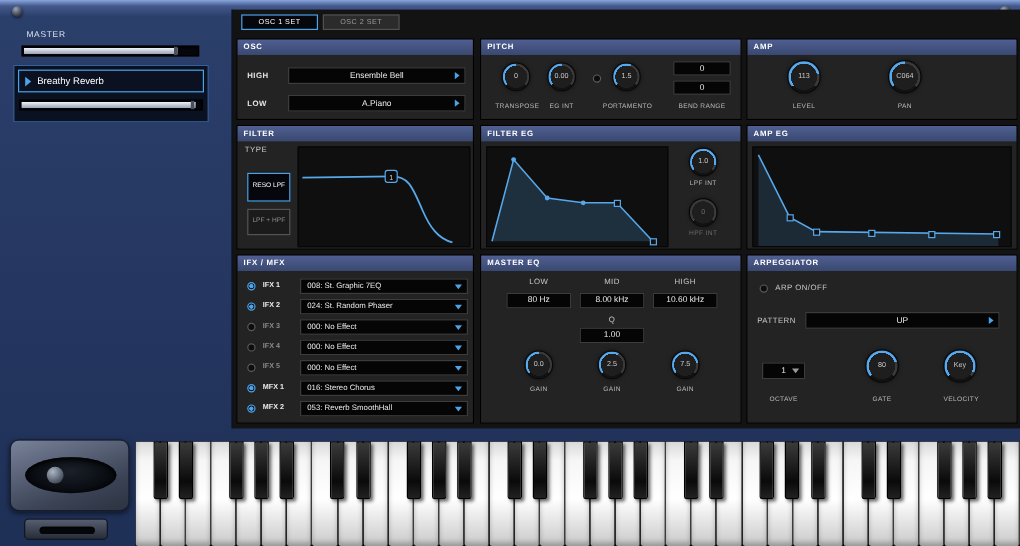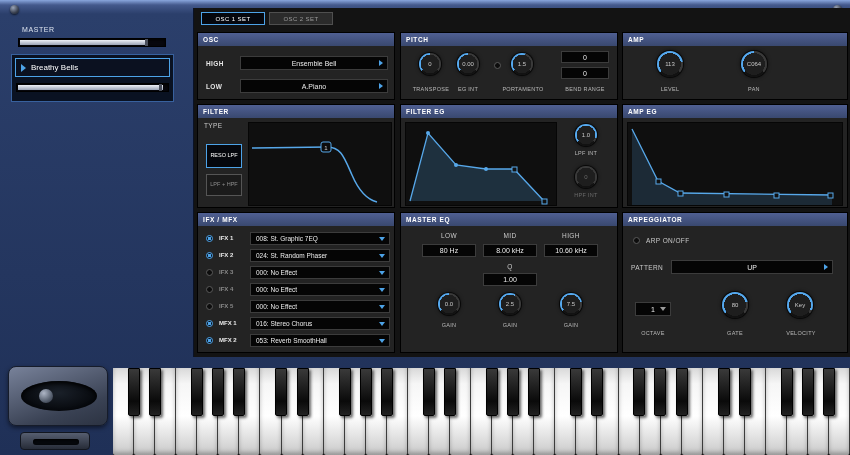--- a/index.html
+++ b/index.html
@@ -93,21 +93,21 @@
   <div class="screw" style="left:833px;top:5px;"></div>
 
   <div class="side-label" style="left:22px;top:26px;">MASTER</div>
   <div class="slider" style="left:18px;top:38px;width:148px;height:9px;">
     <div class="fill" style="width:88%;"></div>
     <div class="handle" style="left:86%;"></div>
   </div>
   <div id="preset-box">
     <div id="preset-row">
       <span class="tri-r"></span>
-      <span id="preset-name">Breathy Bells</span>
+      <span id="preset-name">Breathy Reverb</span>
     </div>
     <div class="slider" style="left:4px;top:28px;width:153px;height:9px;">
       <div class="fill" style="width:96%;"></div>
       <div class="handle" style="left:94%;"></div>
     </div>
   </div>
 
   <div id="panel"></div>
   <div class="tab active" style="left:201px;top:12px;width:64px;">OSC 1 SET</div>
   <div class="tab inactive" style="left:269px;top:12px;width:64px;">OSC 2 SET</div>

